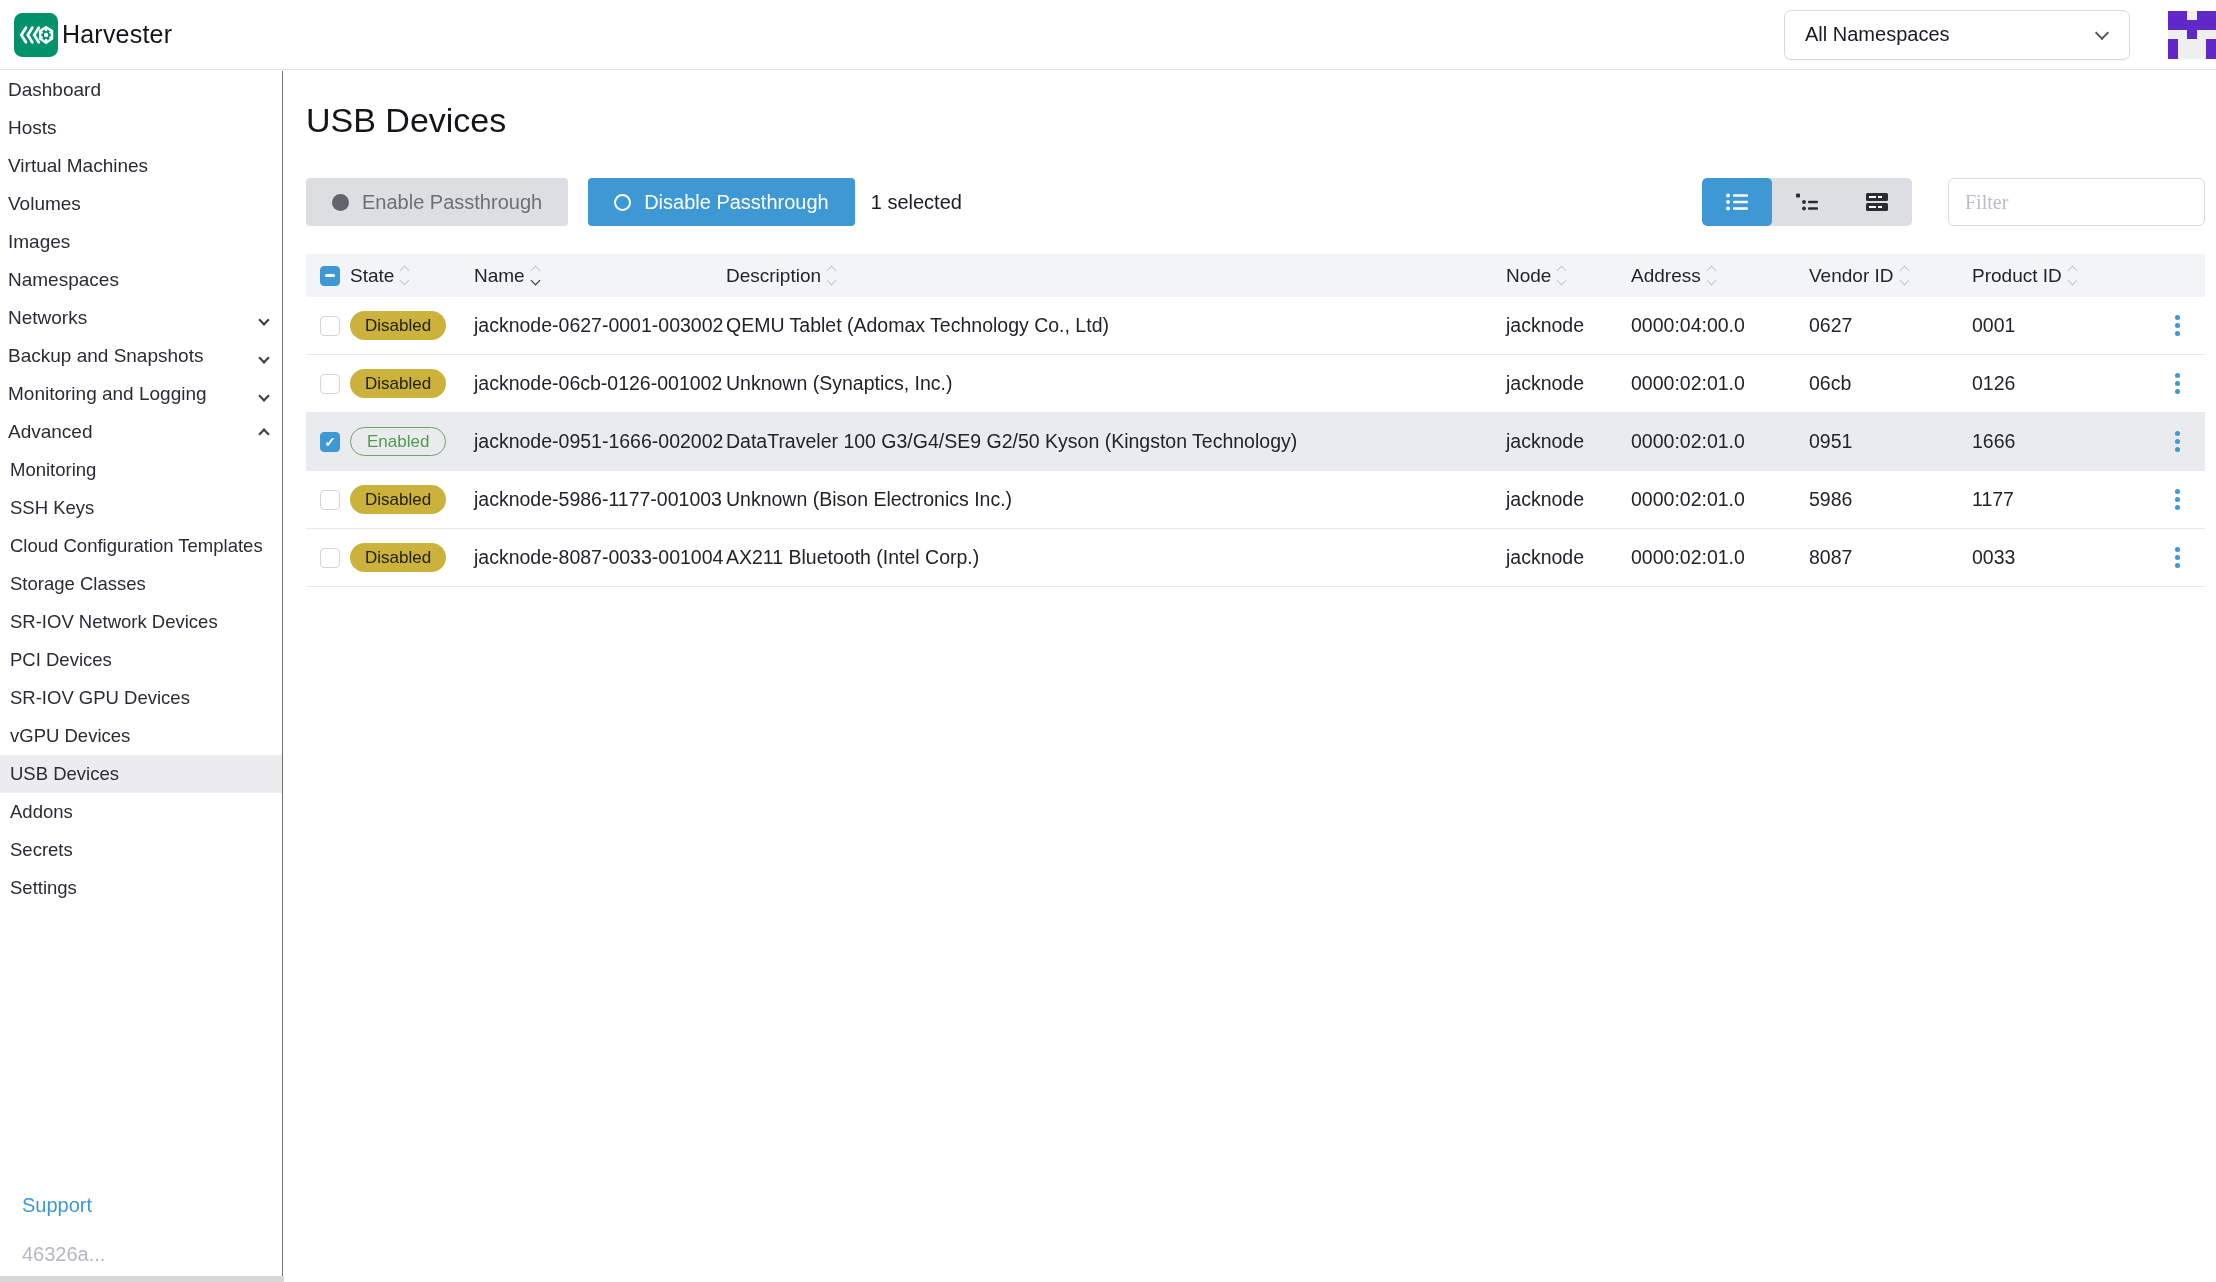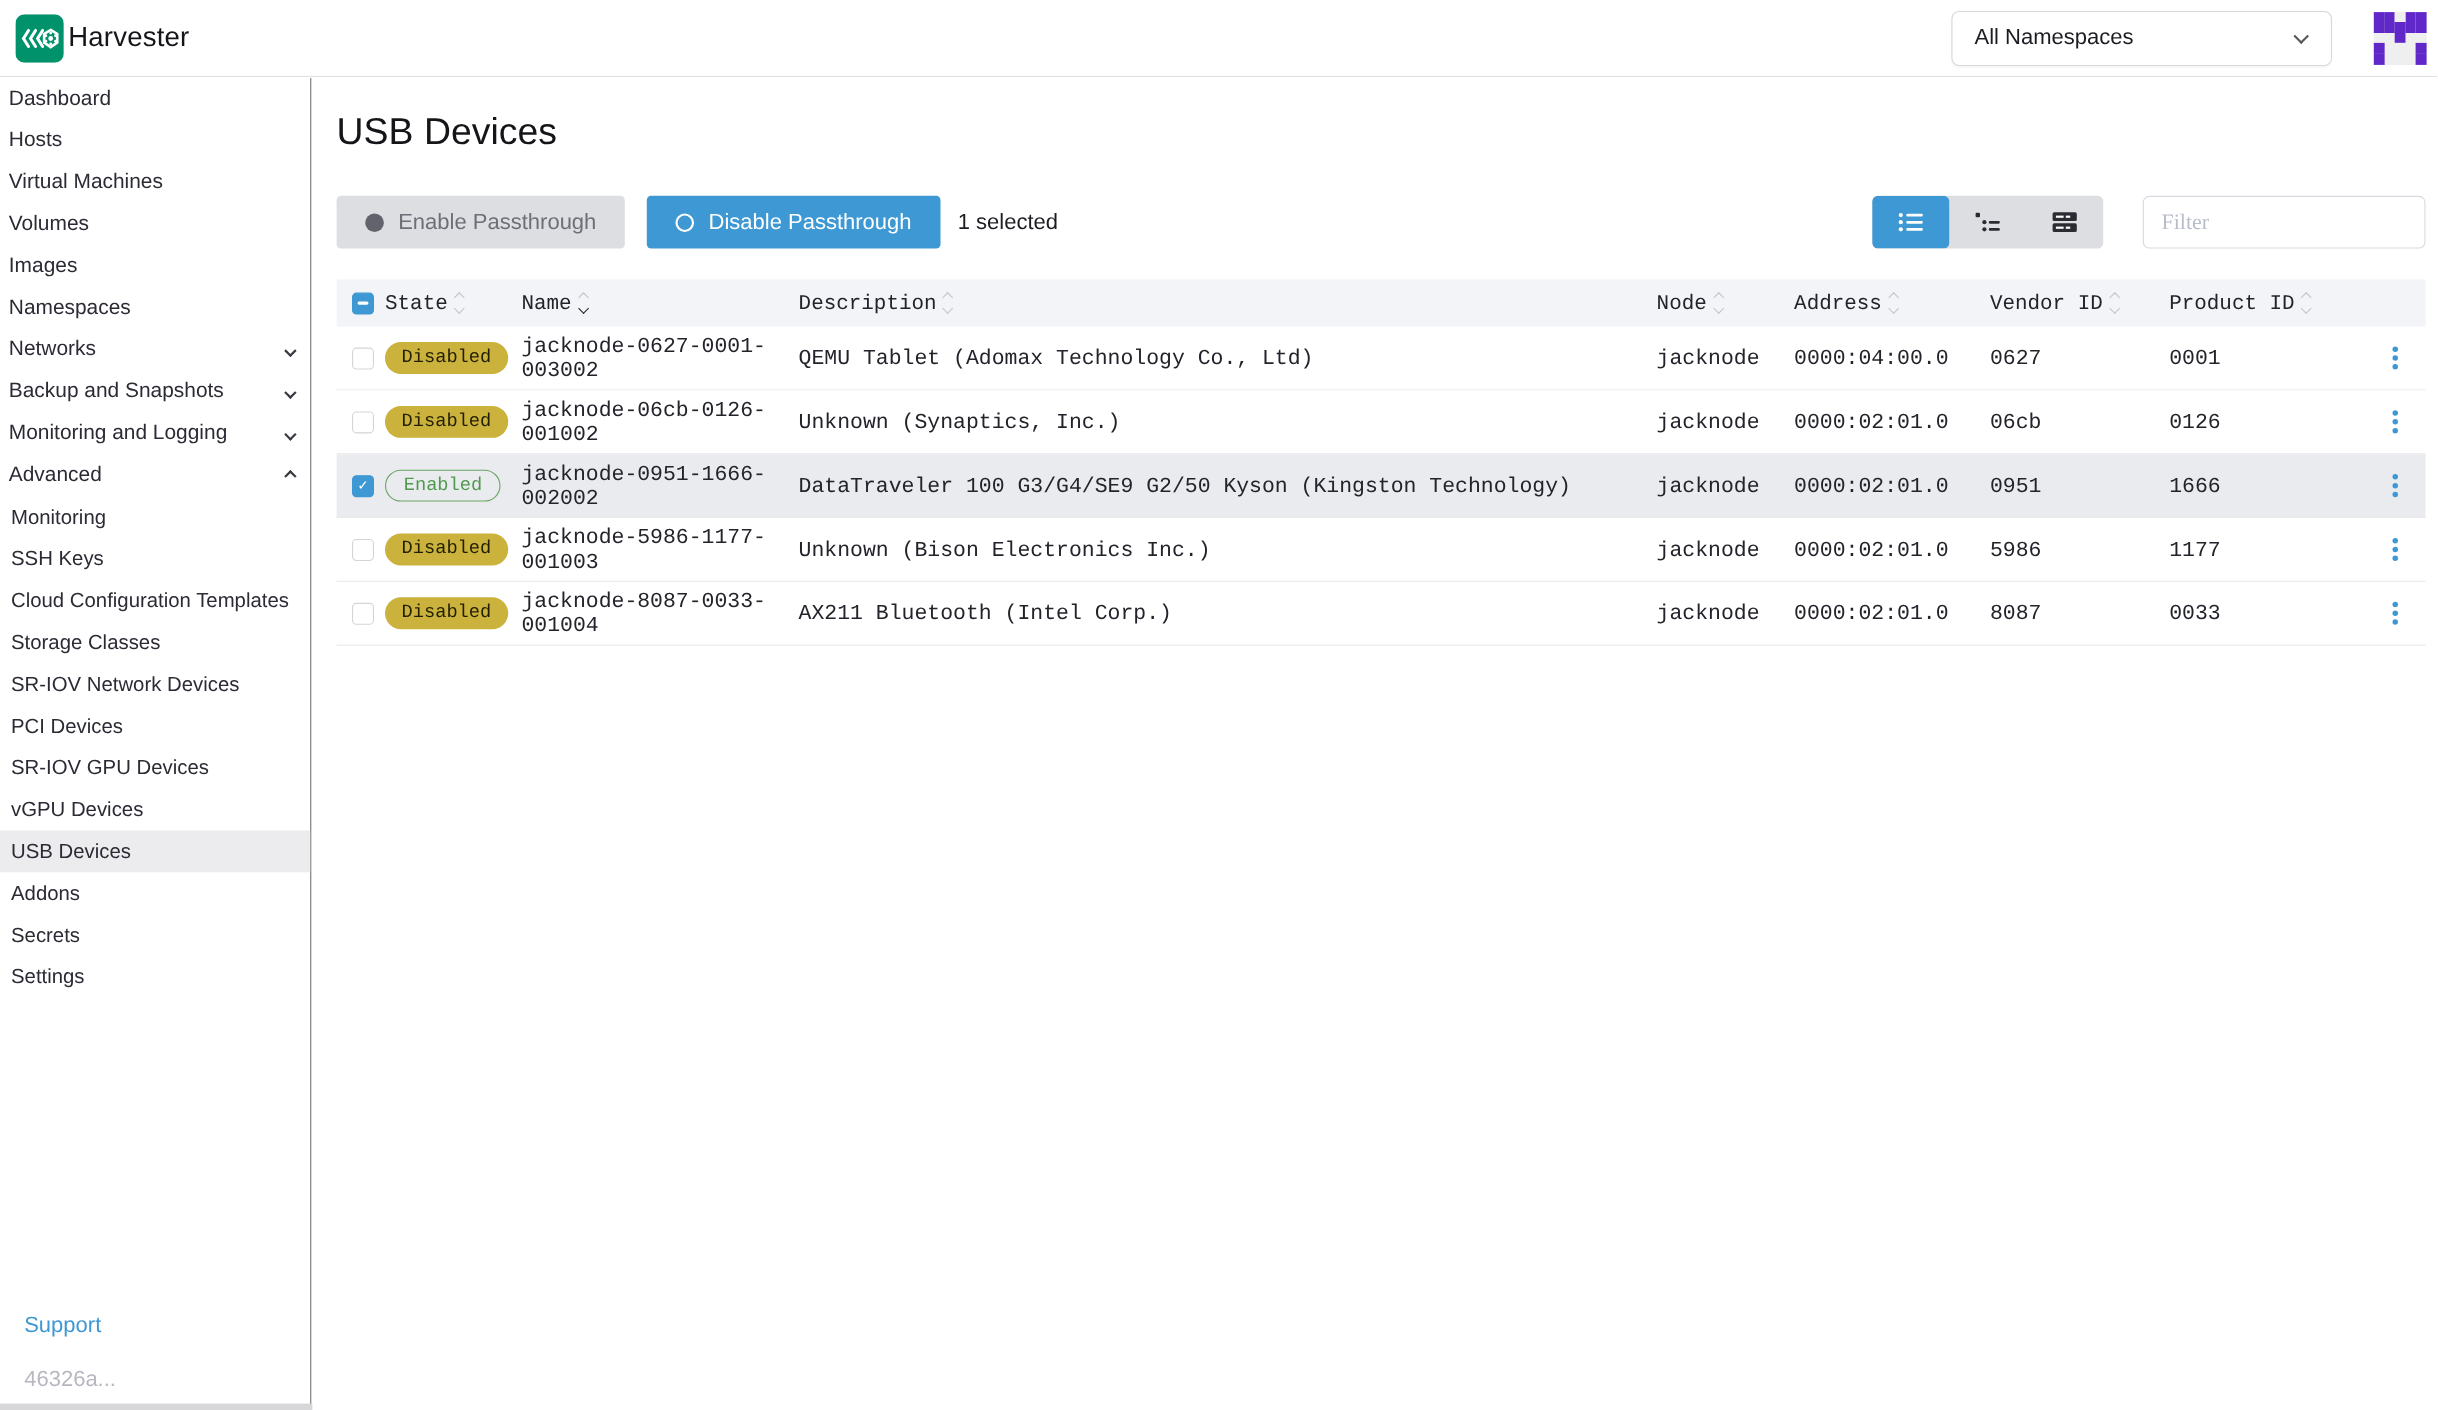--- a/index.html
+++ b/index.html
@@ -6,21 +6,21 @@
   html,body { background:#ffffff; }
   body { font-family:"Liberation Sans", sans-serif; color:#23232b; }
   .screen { position:relative; width:2216px; height:1282px; background:#fff; overflow:hidden; }
 
   
   .topbar { position:absolute; top:0; left:0; width:2216px; height:70px; background:#fff;
             border-bottom:1px solid #e2e2e4; display:flex; align-items:center; justify-content:space-between; }
   .brand { display:flex; align-items:center; gap:4px; padding-left:14px; }
   .logo-box { width:44px; height:44px; }
   .app-name { font-size:25px; font-weight:500; color:#141419; letter-spacing:0.2px; }
-  .topbar-right { display:flex; align-items:center; gap:38px; padding-right:10px; }
+  .topbar-right { display:flex; align-items:center; gap:38px; }
   .ns-select { width:346px; height:50px; border:1px solid #d6d8dc; border-radius:7px; background:#fff;
                display:flex; align-items:center; justify-content:space-between; padding:0 22px 0 20px;
                font-size:20px; color:#1b1b22; box-shadow:0 1px 2px rgba(0,0,0,0.04); }
   .avatar { width:48px; height:48px; display:grid; grid-template-columns:repeat(5,1fr); grid-template-rows:repeat(5,1fr); background:#efefef; }
   .avatar div { background:#efefef; } .avatar div.p { background:#6128c9; }
 
   
   .chev { display:inline-block; width:10px; height:10px; border-right:2px solid #585860; border-bottom:2px solid #585860; }
   .chev.down { transform:rotate(45deg); margin-top:-4px; }
   .chev.up { transform:rotate(-135deg); margin-top:4px; }
@@ -55,21 +55,21 @@
 
   .view-group { display:flex; height:48px; background:#dcdee1; border-radius:5px; overflow:hidden; }
   .view-seg { width:70px; display:flex; align-items:center; justify-content:center; cursor:pointer; }
   .view-seg.active { background:#3d98d3; border-radius:5px; }
 
   .filter-input { margin-left:36px; width:257px; height:48px; border:1px solid #d8dadf; border-radius:6px;
                   padding:0 16px; font-size:20px; font-family:Liberation Serif, serif; color:#333; outline:none; }
   .filter-input::placeholder { color:#b9bdc9; }
 
   
-  .table { margin-top:28px;font-family:Liberation Mono, monospace; }
+  .table { margin-top:28px; }
   .thead { display:flex; align-items:center; height:43px; background:#f3f4f7; font-size:19px; font-weight:500; color:#23232b; }
   .trow { display:flex; align-items:center; height:58px; background:#fff; border-bottom:1px solid #e8e8ea; font-size:19.5px; color:#23232b; }
   .trow.selected { background:#e9ebee; }
   .col-check { width:44px; padding-left:14px; display:flex; align-items:center; }
   .col-state { width:124px; }
   .col-name { width:252px; }
   .col-desc { flex:1; }
   .col-node { width:125px; }
   .col-addr { width:178px; }
   .col-vendor { width:163px; }

